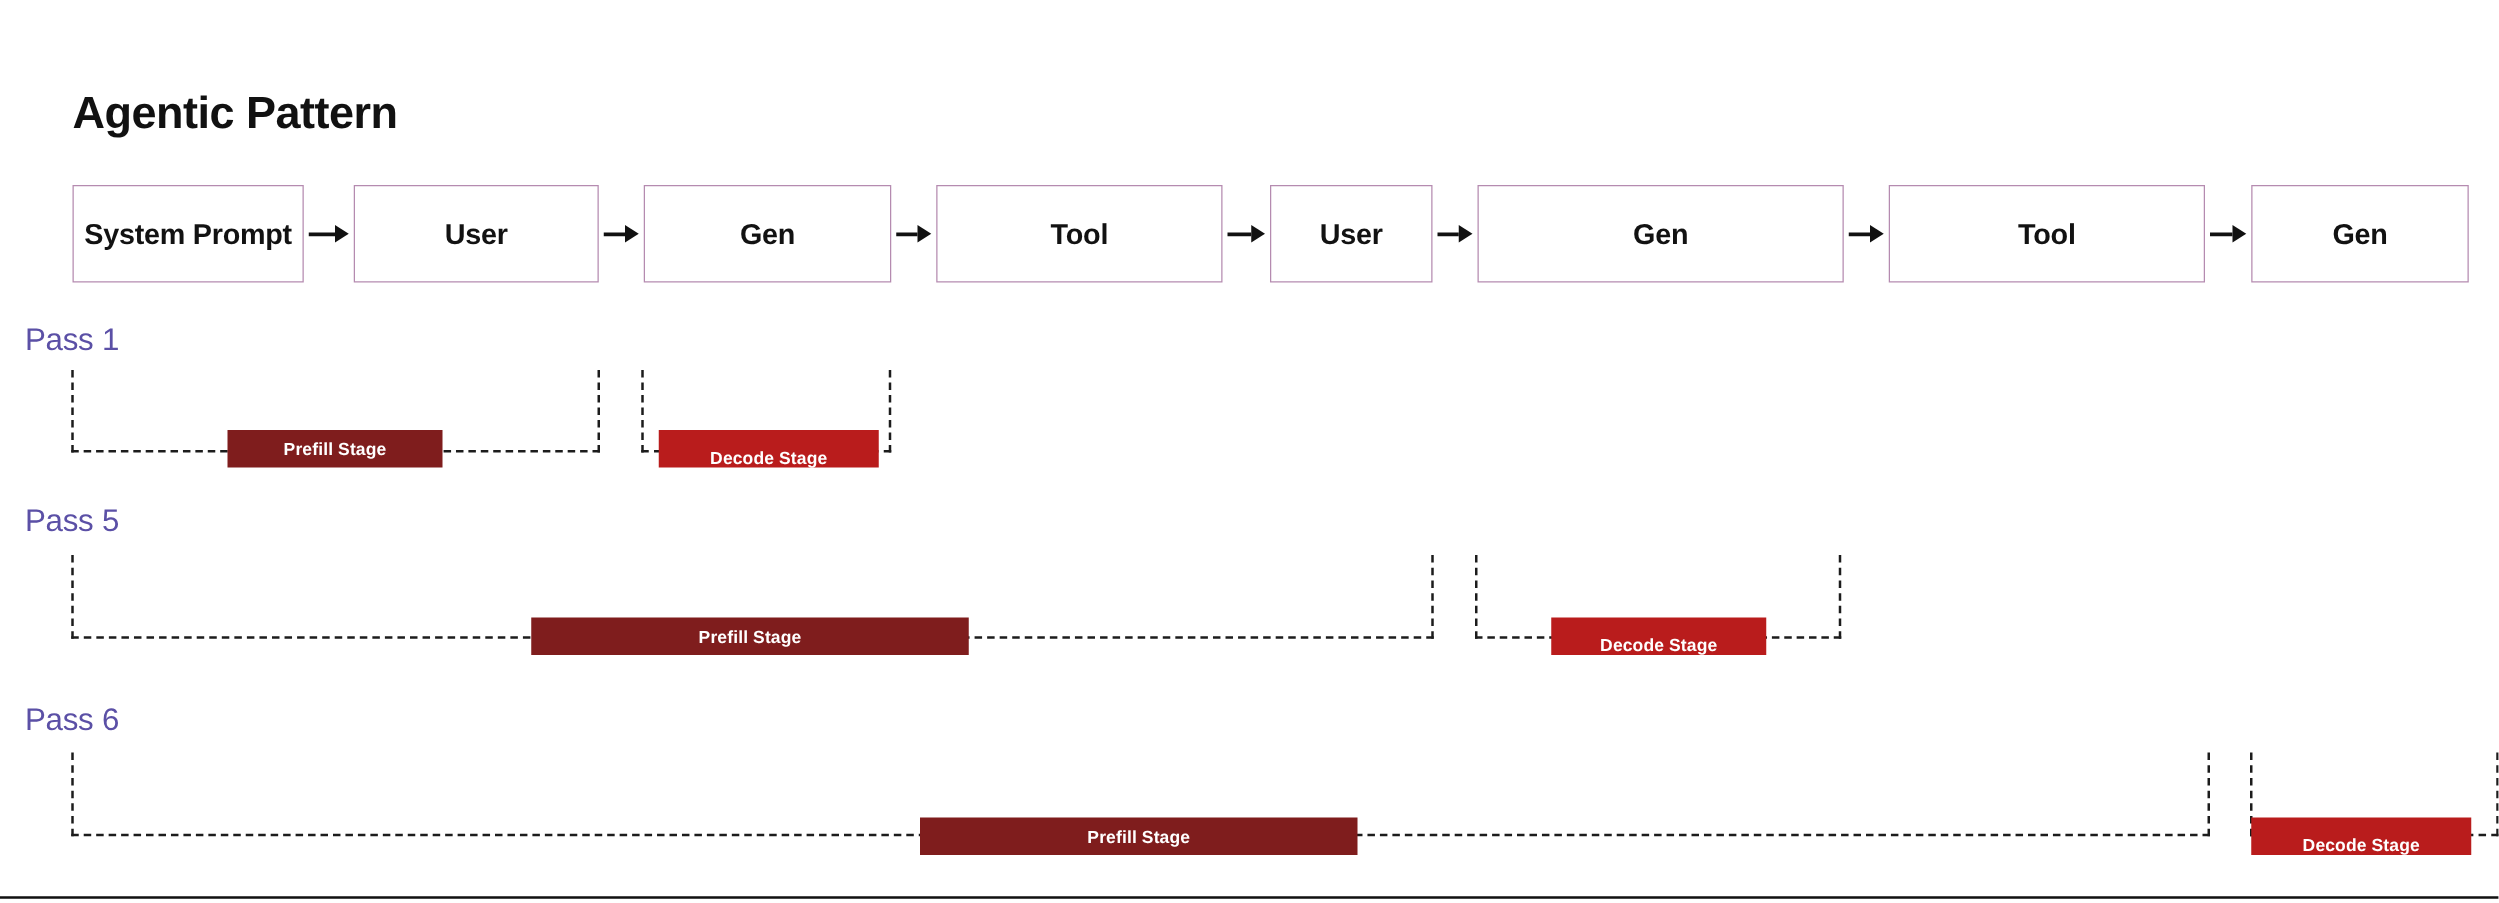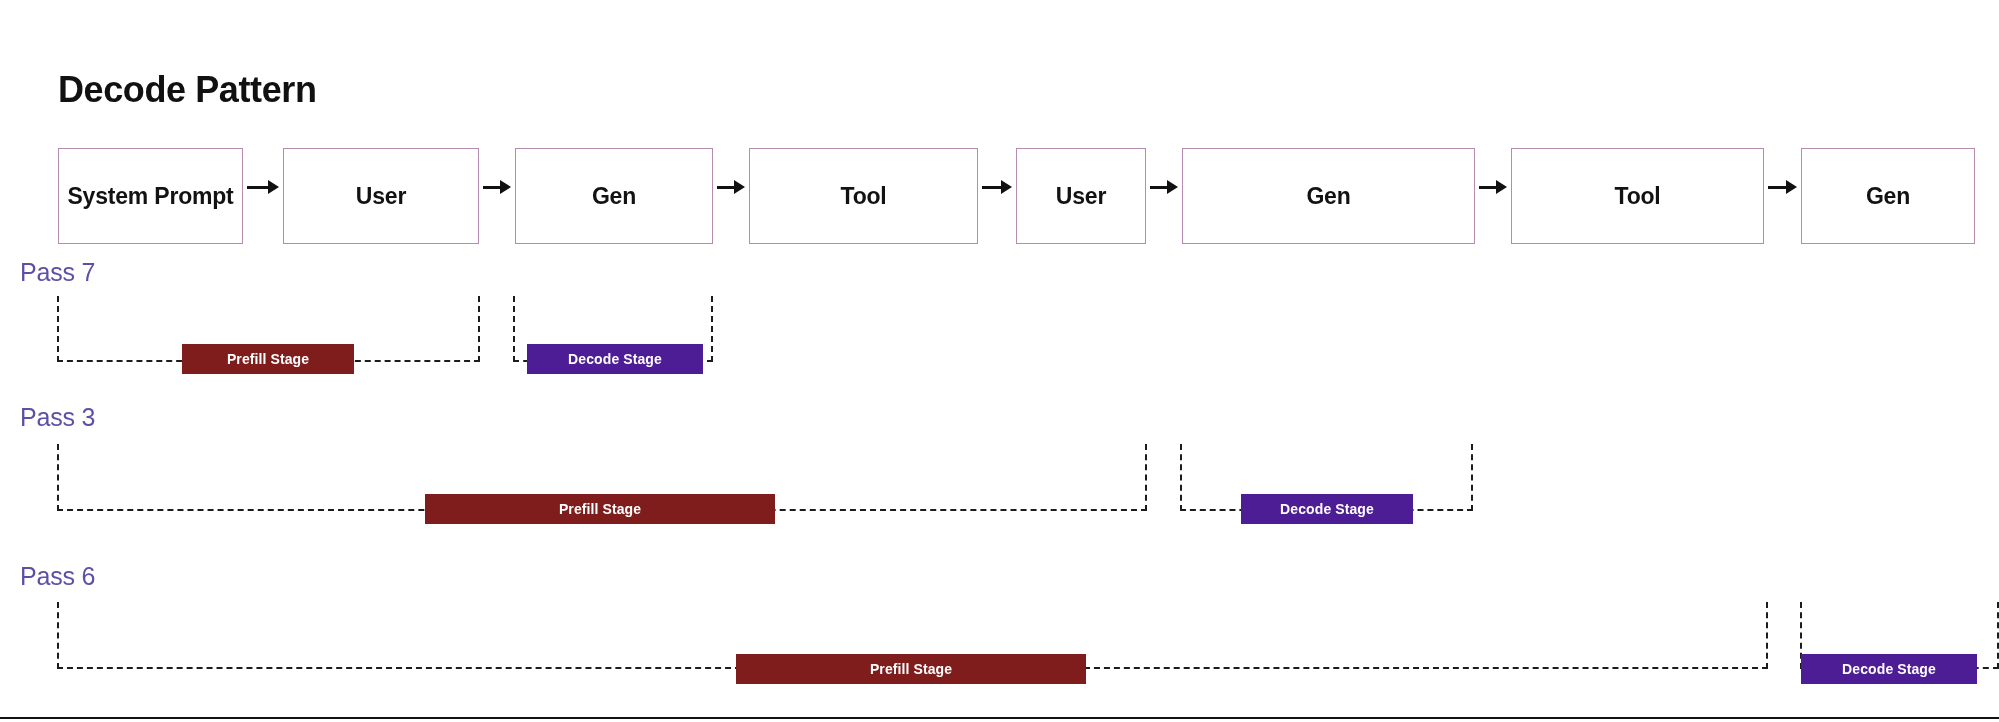--- a/index.html
+++ b/index.html
@@ -35,21 +35,21 @@
   #token-chain {
     position: absolute;
     left: 0;
     top: 148px;
     width: 1999px;
     height: 80px;
   }
   .chain-box {
     position: absolute;
     top: 0;
-    height: 96px;
+    height: 78px;
     box-sizing: border-box;
     border: 1.6px solid #b58bb0;
     background: #ffffff;
     display: flex;
     align-items: center;
     justify-content: center;
   }
   .chain-box-label {
     font-size: 23px;
     font-weight: 700;
@@ -107,38 +107,38 @@
     height: 30px;
   }
   .stage-bar .stage-label {
     font-size: 14px;
     font-weight: 700;
     color: #ffffff;
     letter-spacing: 0.1px;
     white-space: nowrap;
   }
   .stage-prefill { background: #7f1d1d; }
-  .stage-decode  { background: #4c1d95; }
+  .stage-decode  { background: #b91c1c; align-items: flex-end; }
 
   
   #bottom-rule {
     position: absolute;
     left: 0;
     top: 717px;
     width: 1999px;
     height: 2px;
     background: #111111;
   }
 </style>
 </head>
 <body>
 
 <div id="canvas">
 
-  <div id="page-title">Decode Pattern</div>
+  <div id="page-title">Agentic Pattern</div>
 
   <div id="token-chain">
       <div class="chain-box" style="left: 58px; width: 185px;">
         <span class="chain-box-label">System Prompt</span>
       </div>
       <div class="chain-arrow" style="left: 247px; width: 32px;">
         <div class="shaft"></div>
         <div class="head"></div>
       </div>
       <div class="chain-box" style="left: 283px; width: 196px;">
@@ -182,30 +182,30 @@
       <div class="chain-arrow" style="left: 1768px; width: 29px;">
         <div class="shaft"></div>
         <div class="head"></div>
       </div>
       <div class="chain-box" style="left: 1801px; width: 174px;">
         <span class="chain-box-label">Gen</span>
       </div>
     </div>
 
   <div id="pass-layers">
-      <div class="pass-label" style="left: 20px; top: 258px;">Pass 7</div>
+      <div class="pass-label" style="left: 20px; top: 258px;">Pass 1</div>
       <div class="bracket" style="left: 57px; top: 296px; width: 423px; height: 66px;"></div>
       <div class="stage-bar stage-prefill" style="left: 182px; top: 344px; width: 172px;">
         <span class="stage-label">Prefill Stage</span>
       </div>
       <div class="bracket" style="left: 513px; top: 296px; width: 200px; height: 66px;"></div>
       <div class="stage-bar stage-decode" style="left: 527px; top: 344px; width: 176px;">
         <span class="stage-label">Decode Stage</span>
       </div>
-      <div class="pass-label" style="left: 20px; top: 403px;">Pass 3</div>
+      <div class="pass-label" style="left: 20px; top: 403px;">Pass 5</div>
       <div class="bracket" style="left: 57px; top: 444px; width: 1090px; height: 67px;"></div>
       <div class="stage-bar stage-prefill" style="left: 425px; top: 494px; width: 350px;">
         <span class="stage-label">Prefill Stage</span>
       </div>
       <div class="bracket" style="left: 1180px; top: 444px; width: 293px; height: 67px;"></div>
       <div class="stage-bar stage-decode" style="left: 1241px; top: 494px; width: 172px;">
         <span class="stage-label">Decode Stage</span>
       </div>
       <div class="pass-label" style="left: 20px; top: 562px;">Pass 6</div>
       <div class="bracket" style="left: 57px; top: 602px; width: 1711px; height: 67px;"></div>

